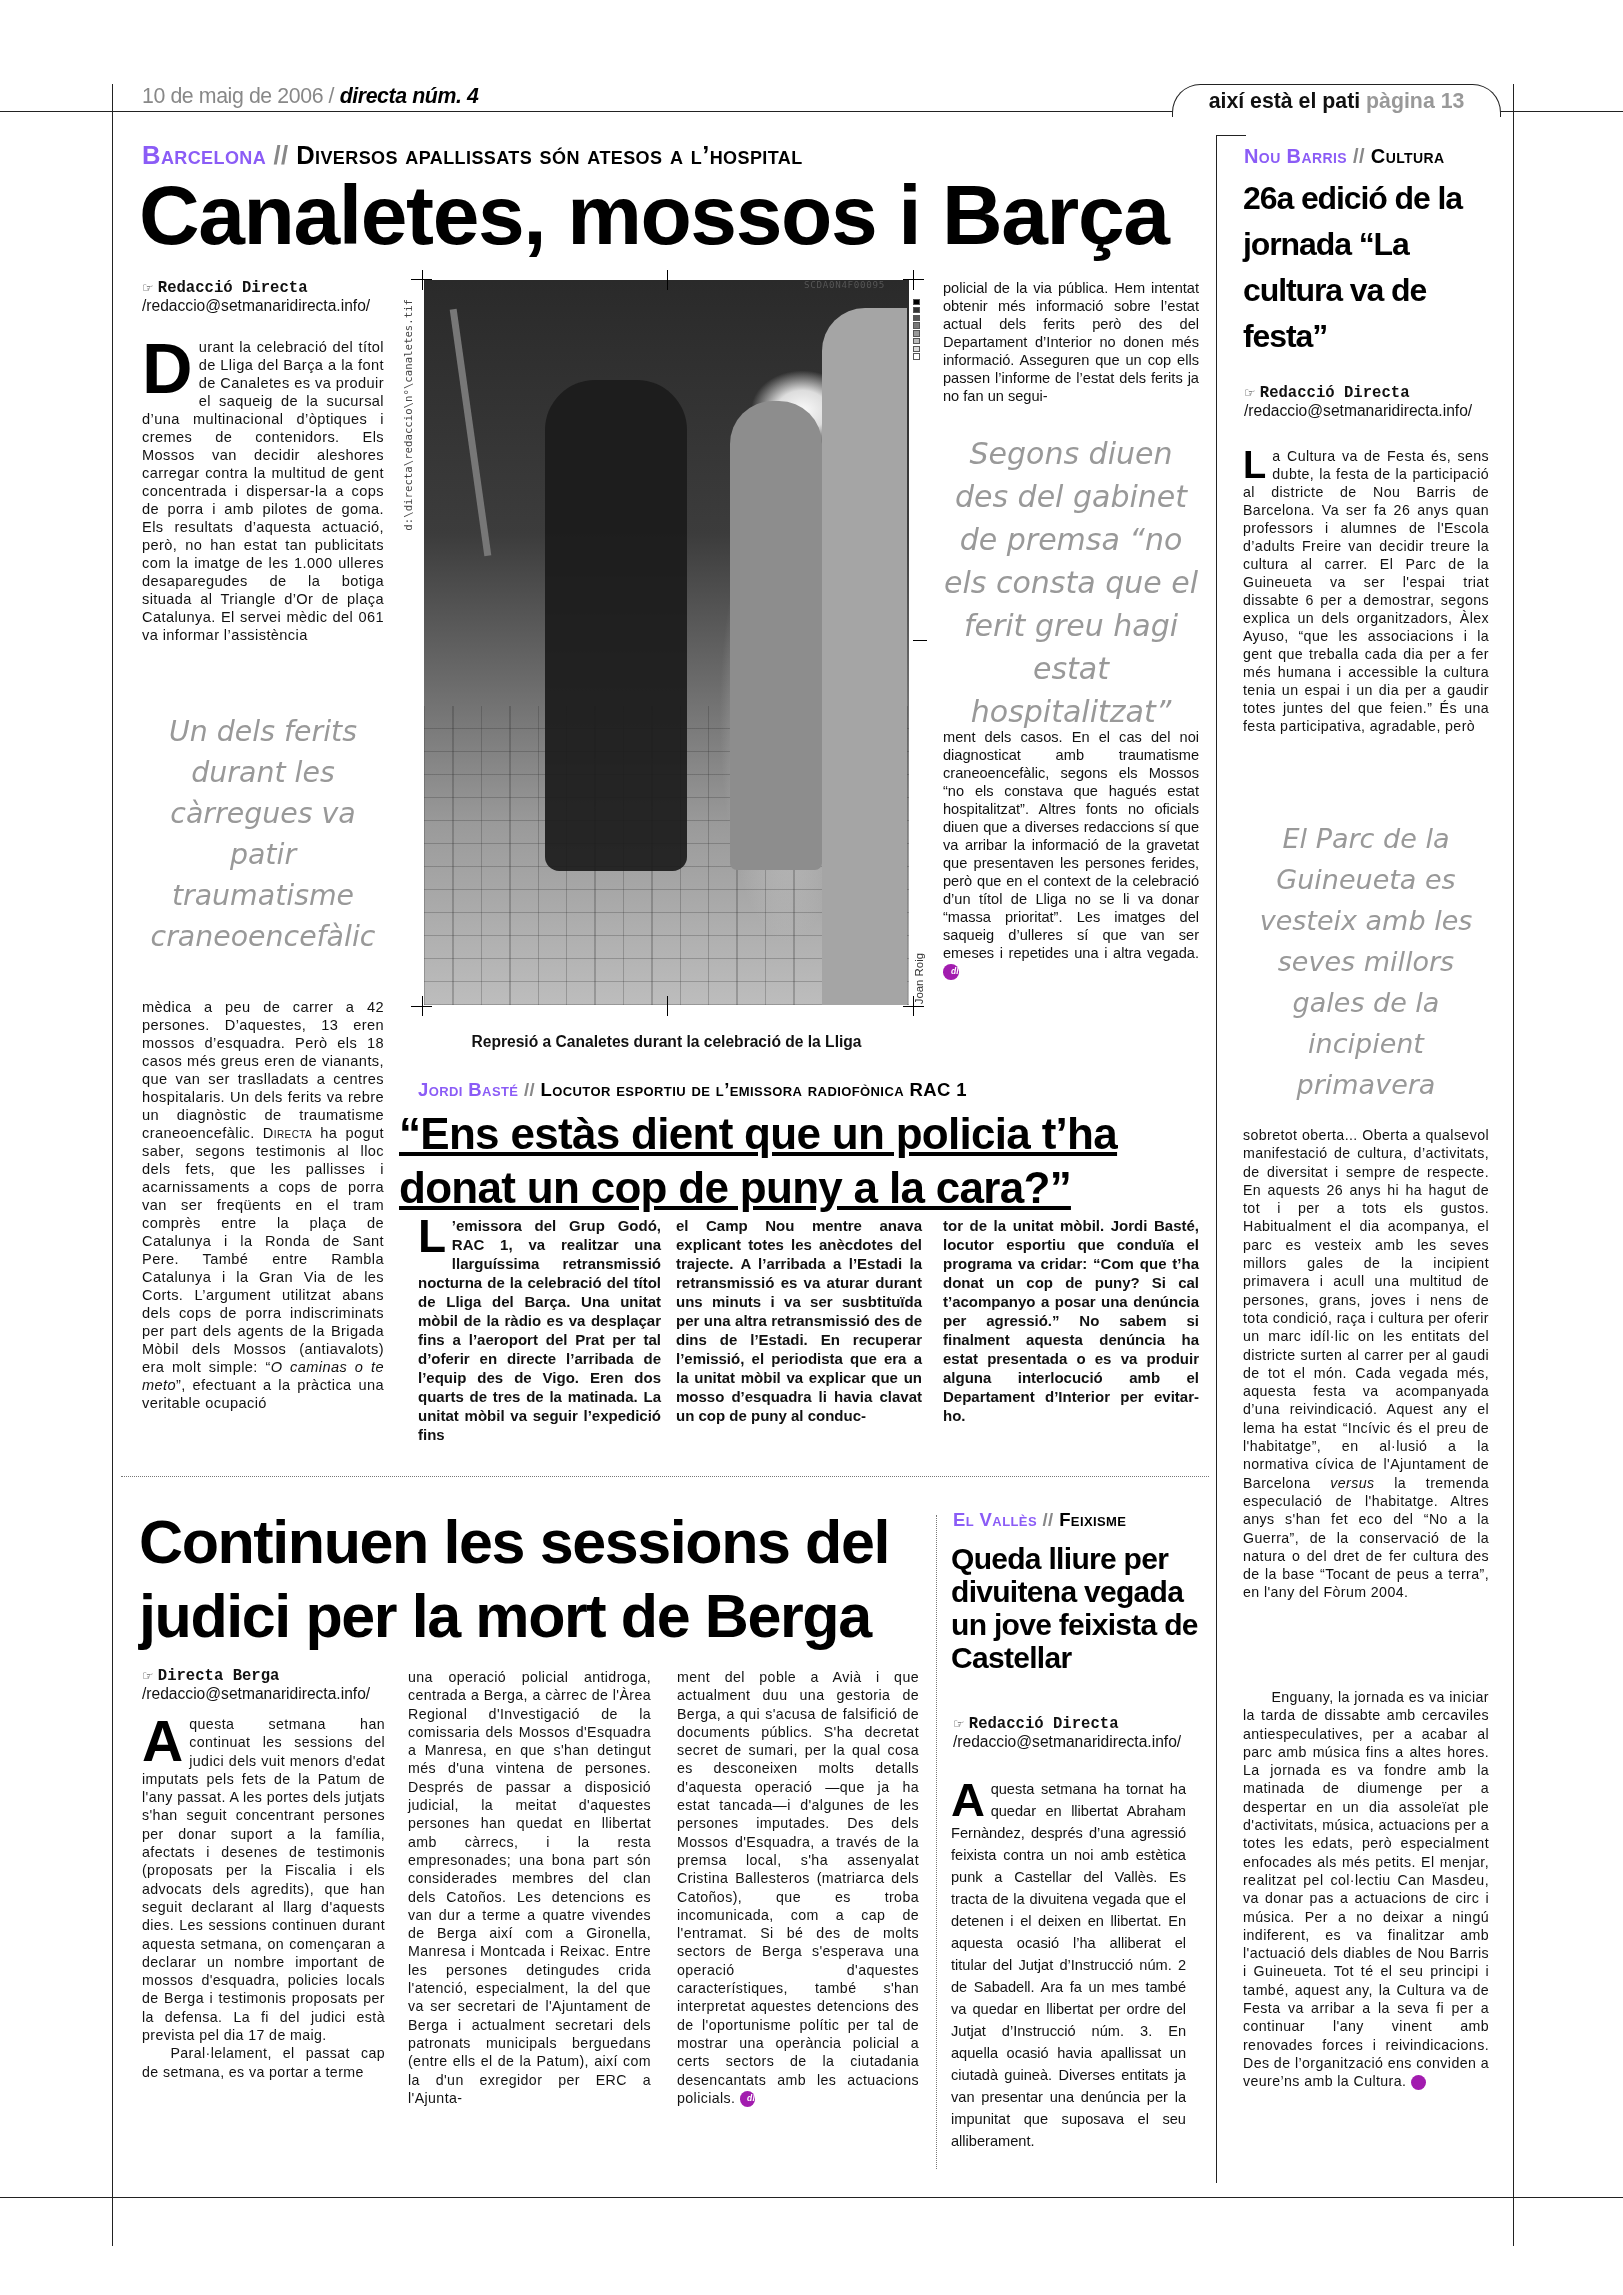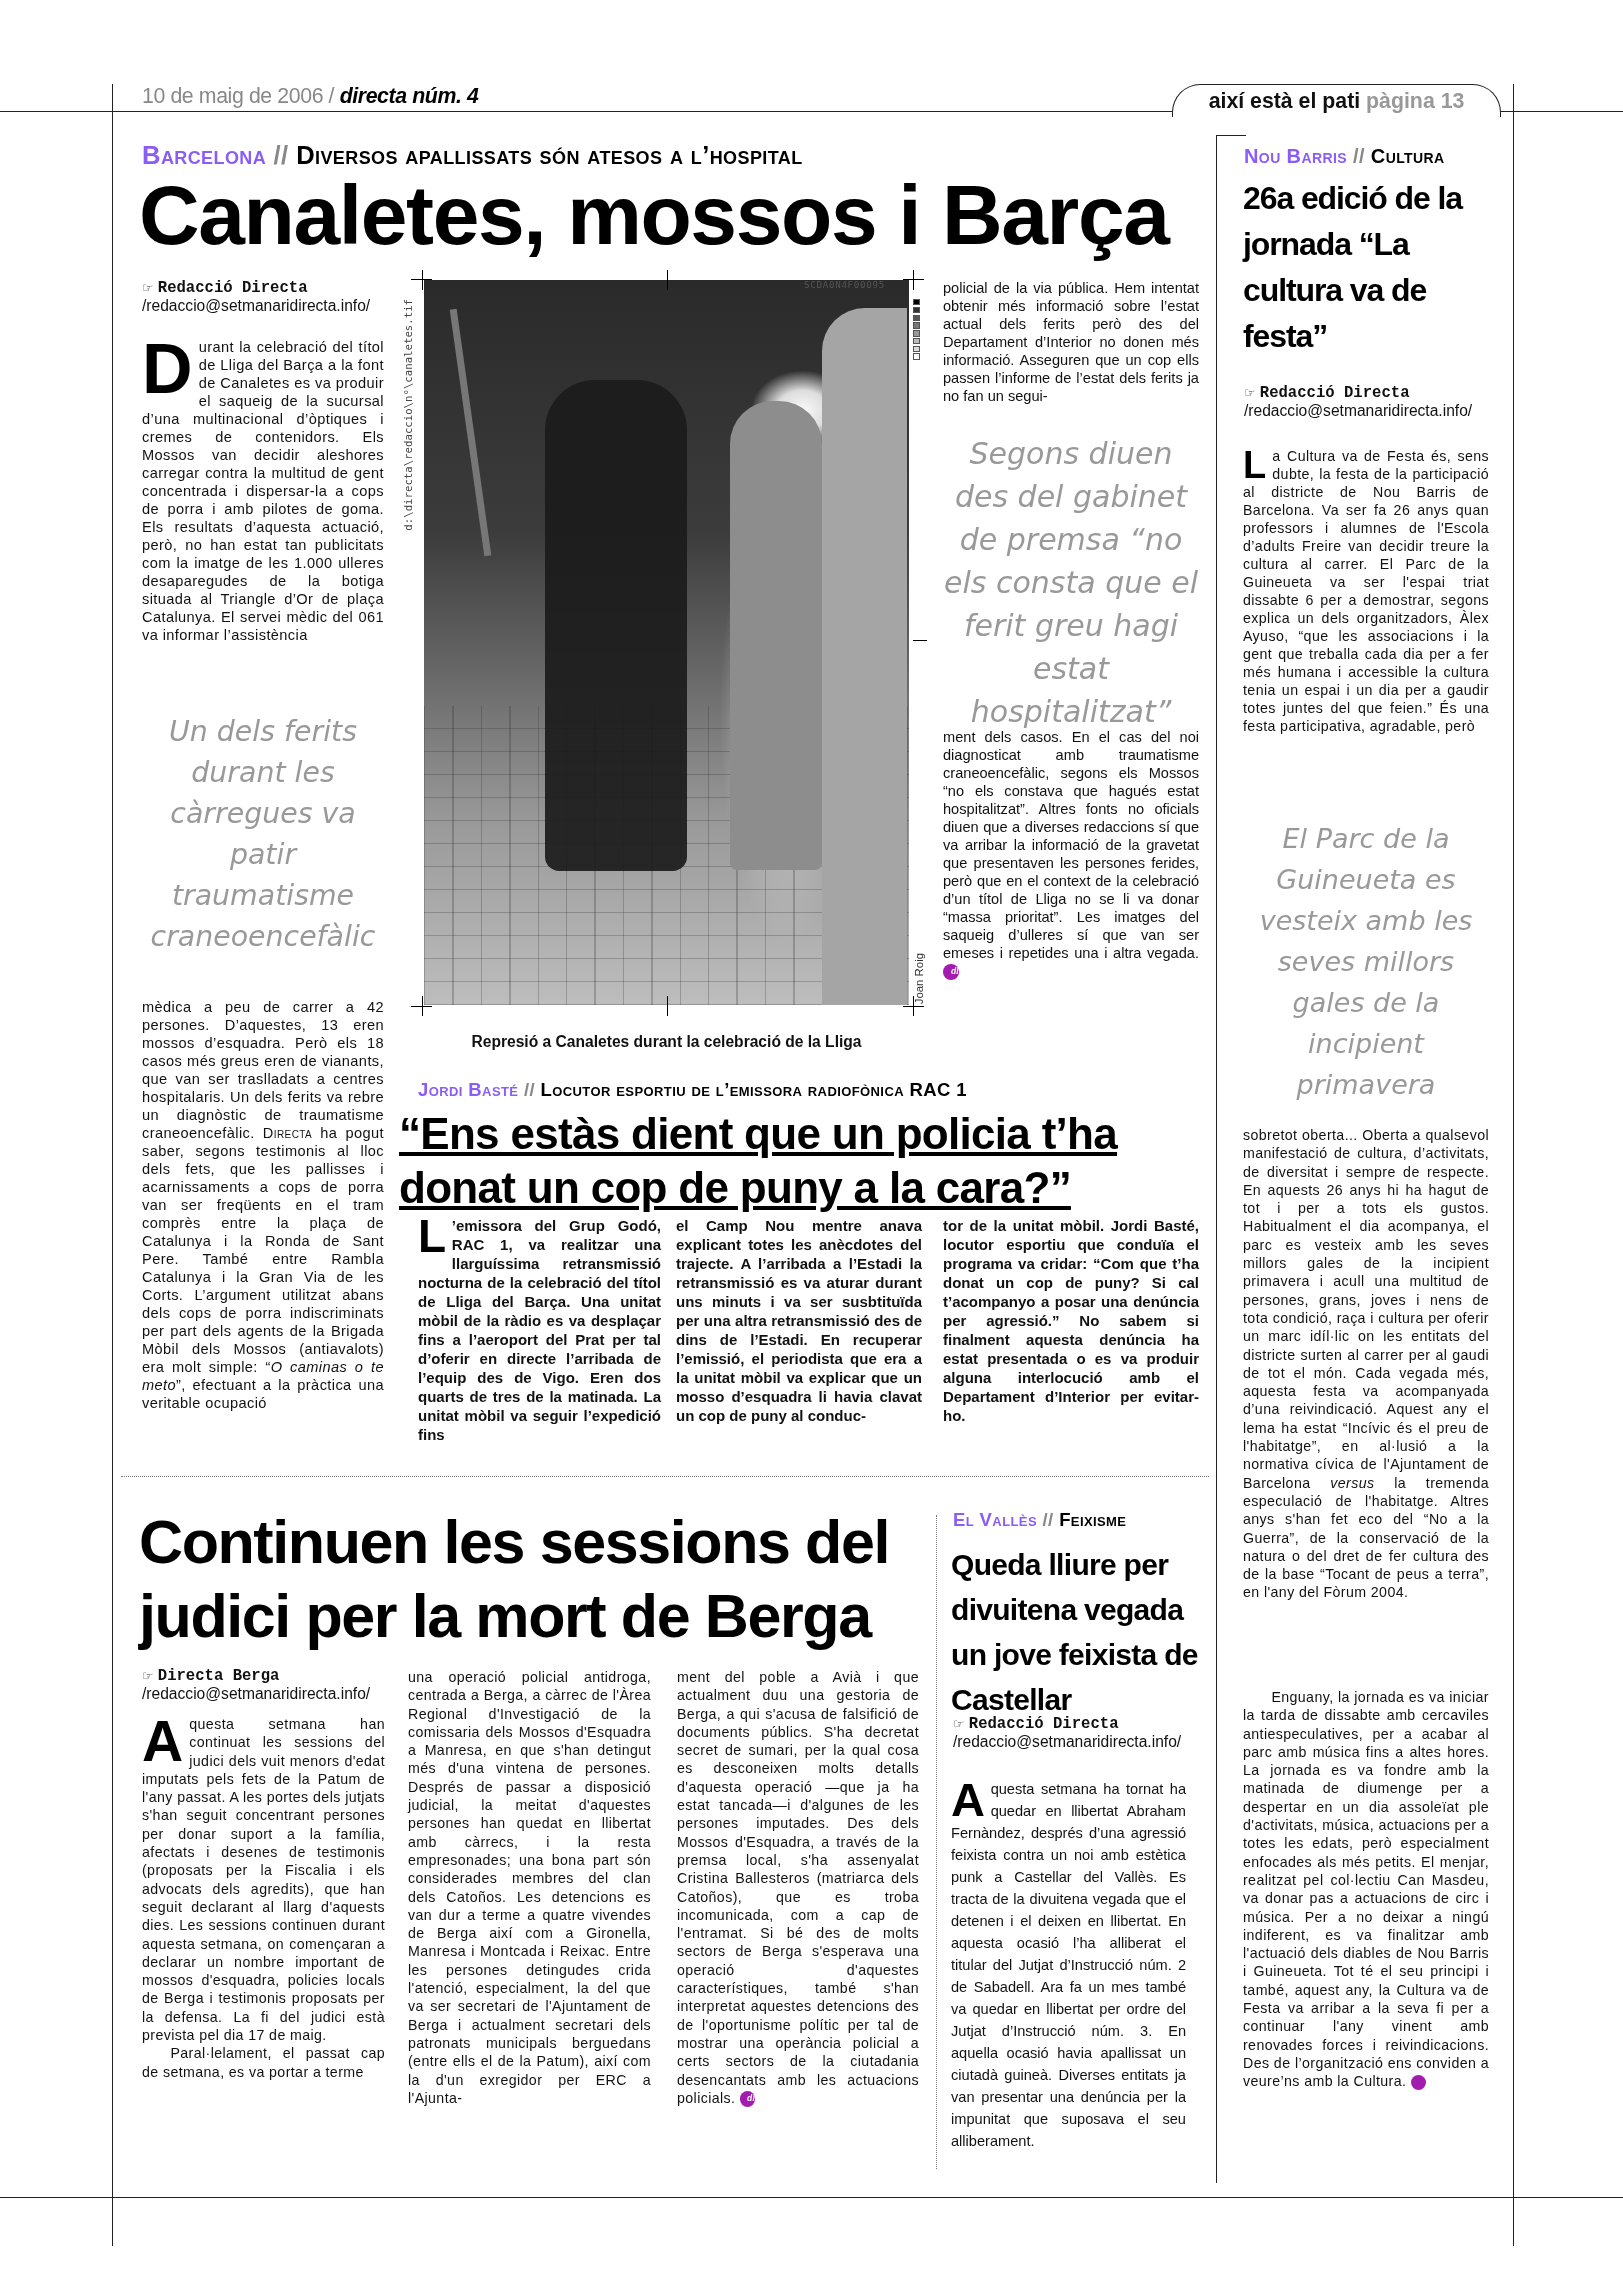--- a/index.html
+++ b/index.html
@@ -186,21 +186,21 @@
 </div>
 <div class="abs body-text wide" style="left:408px;top:1668px;width:243px;font-size:14.2px;line-height:18.3px;">una operació policial antidroga, centrada a Berga, a càrrec de l'Àrea Regional d'Investigació de la comissaria dels Mossos d'Esquadra a Manresa, en que s'han detingut més d'una vintena de persones. Després de passar a disposició judicial, la meitat d'aquestes persones han quedat en llibertat amb càrrecs, i la resta empresonades; una bona part són considerades membres del clan dels Catoños. Les detencions es van dur a terme a quatre vivendes de Berga així com a Gironella, Manresa i Montcada i Reixac. Entre les persones detingudes crida l'atenció, especialment, la del que va ser secretari de l'Ajuntament de Berga i actualment secretari dels patronats municipals berguedans (entre ells el de la Patum), així com la d'un exregidor per ERC a l'Ajunta-</div>
 <div class="abs body-text wide" style="left:677px;top:1668px;width:242px;font-size:14.2px;line-height:18.3px;">
   <span>ment del poble a Avià i que actualment duu una gestoria de Berga, a qui s'acusa de falsifició de documents públics. S'ha decretat secret de sumari, per la qual cosa es desconeixen molts detalls d'aquesta operació —que ja ha estat tancada—i d'algunes de les persones imputades. Des dels Mossos d'Esquadra, a través de la premsa local, s'ha assenyalat Cristina Ballesteros (matriarca dels Catoños), que es troba incomunicada, com a cap de l'entramat. Si bé des de molts sectors de Berga s'esperava una operació d'aquestes característiques, també s'han interpretat aquestes detencions des de l'oportunisme polític per tal de mostrar una operància policial a certs sectors de la ciutadania desencantats amb les actuacions policials.</span>
   <span class="endmark">dl</span>
 </div>
 
 <div class="abs kicker" style="left:953px;top:1509px;font-size:18.5px;">
   <span class="place">El Vallès</span><span class="sep"> // </span><span class="topic">Feixisme</span>
 </div>
-<h3 class="abs headline" style="left:951px;top:1542px;width:249px;font-size:30px;line-height:45px;letter-spacing:-0.7px;">Queda lliure per divuitena vegada un jove feixista de Castellar</h3>
+<h3 class="abs headline" style="left:951px;top:1542px;width:249px;font-size:30px;line-height:33px;letter-spacing:-0.7px;">Queda lliure per divuitena vegada un jove feixista de Castellar</h3>
 <div class="abs" style="left:953px;top:1715px;width:249px;">
   <div><span class="arrow-icon">☞</span><span class="byline-name">Redacció Directa</span></div>
   <div class="byline-mail">/redaccio@setmanaridirecta.info/</div>
 </div>
 <div class="abs body-text" style="left:951px;top:1778px;width:235px;font-size:14.6px;line-height:22px;">
   <span class="dropcap" style="font-size:47px;">A</span><span>questa setmana ha tornat ha quedar en llibertat Abraham Fernàndez, després d’una agressió feixista contra un noi amb estètica punk a Castellar del Vallès. Es tracta de la divuitena vegada que el detenen i el deixen en llibertat. En aquesta ocasió l’ha alliberat el titular del Jutjat d’Instrucció núm. 2 de Sabadell. Ara fa un mes també va quedar en llibertat per ordre del Jutjat d’Instrucció núm. 3. En aquella ocasió havia apallissat un ciutadà guineà. Diverses entitats ja van presentar una denúncia per la impunitat que suposava el seu alliberament.</span>
 </div>
 
 
 </body></html>

